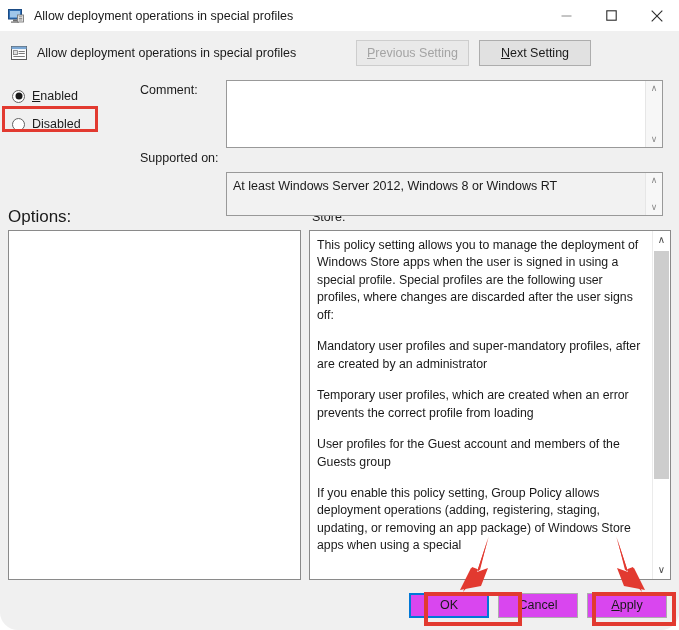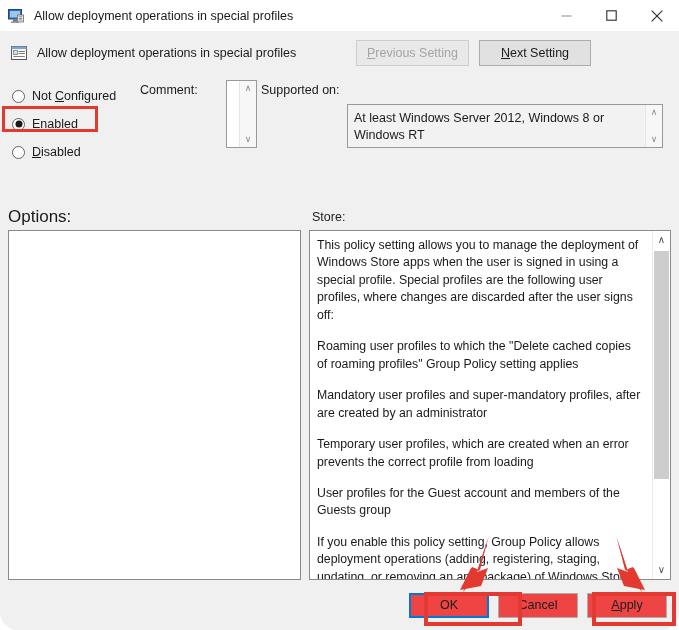--- a/index.html
+++ b/index.html
@@ -167,20 +167,21 @@
     width: 96px;
     height: 26px;
     border: 3px solid #e23a30;
     box-sizing: border-box;
     pointer-events: none;
   }
 
   .fields-col {
     flex: 1 1 auto;
     display: flex;
+    flex-direction: column;
     padding-top: 6px;
   }
   .field-row {
     display: flex;
     align-items: flex-start;
   }
   .field-label {
     width: 86px;
     flex: 0 0 auto;
     font-size: 12.5px;
@@ -314,21 +315,21 @@
     justify-content: flex-end;
     padding-right: 12px;
     gap: 9px;
     position: relative;
   }
   .fbtn {
     font-family: "Liberation Sans", sans-serif;
     font-size: 12.5px;
     width: 80px;
     height: 25px;
-    background: #ef4444;
+    background: #d946ef;
     border: 1px solid #adadad;
     color: #1a1a1a;
     display: flex;
     align-items: center;
     justify-content: center;
     box-sizing: border-box;
     position: relative;
   }
   .fbtn.default {
     border: 1px solid #0078d7;
@@ -421,24 +422,20 @@
     <span class="policy-title">Allow deployment operations in special profiles</span>
     <div class="nav-buttons">
       <div class="btn disabled"><span class="u">P</span>revious Setting</div>
       <div class="btn"><span class="u">N</span>ext Setting</div>
     </div>
   </div>
 
   <div class="upper">
     <div class="radio-col">
       <div class="radio-row">
-        <span class="radio-mark"></span>
-        <span class="radio-label">Not <span class="u">C</span>onfigured</span>
-      </div>
-      <div class="radio-row">
         <span class="radio-mark checked"></span>
         <span class="radio-label"><span class="u">E</span>nabled</span>
       </div>
       <div class="radio-row">
         <span class="radio-mark"></span>
         <span class="radio-label"><span class="u">D</span>isabled</span>
       </div>
       <div class="annot-enabled"></div>
     </div>
 
@@ -471,21 +468,20 @@
     <span class="sec-help">Store:</span>
   </div>
 
   <div class="panes">
     <div class="pane options-pane">
       <div class="textbox-content"></div>
     </div>
     <div class="pane help-pane">
       <div class="help-text">
         <p>This policy setting allows you to manage the deployment of Windows Store apps when the user is signed in using a special profile. Special profiles are the following user profiles, where changes are discarded after the user signs off:</p>
-        <p>Roaming user profiles to which the "Delete cached copies of roaming profiles" Group Policy setting applies</p>
         <p>Mandatory user profiles and super-mandatory profiles, after are created by an administrator</p>
         <p>Temporary user profiles, which are created when an error prevents the correct profile from loading</p>
         <p>User profiles for the Guest account and members of the Guests group</p>
         <p>If you enable this policy setting, Group Policy allows deployment operations (adding, registering, staging, updating, or removing an app package) of Windows Store apps when using a special</p>
       </div>
       <div class="help-scroll">
         <span class="arrow">∧</span>
         <span class="track">
           <span class="thumb"></span>
         </span>

